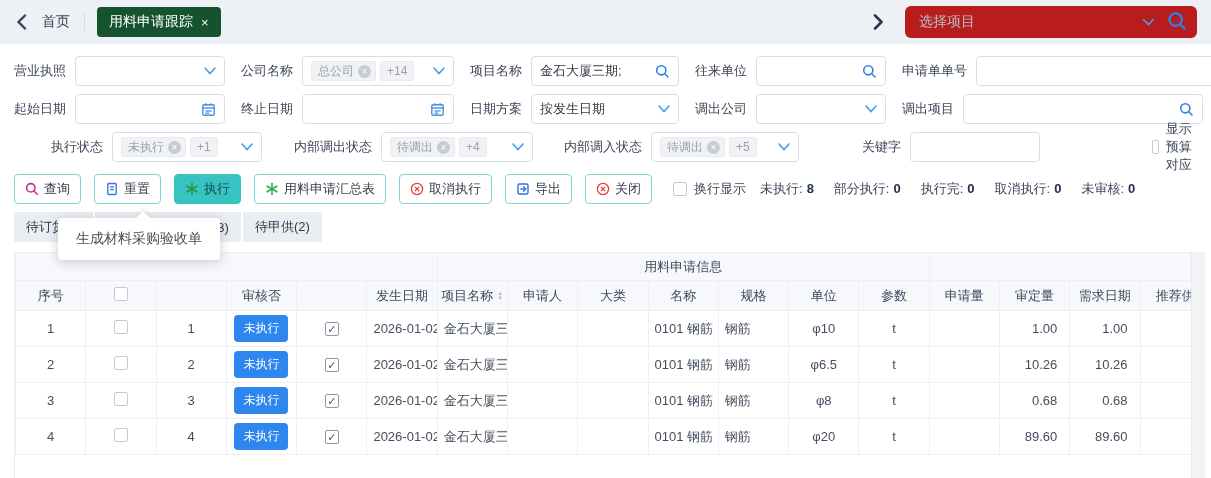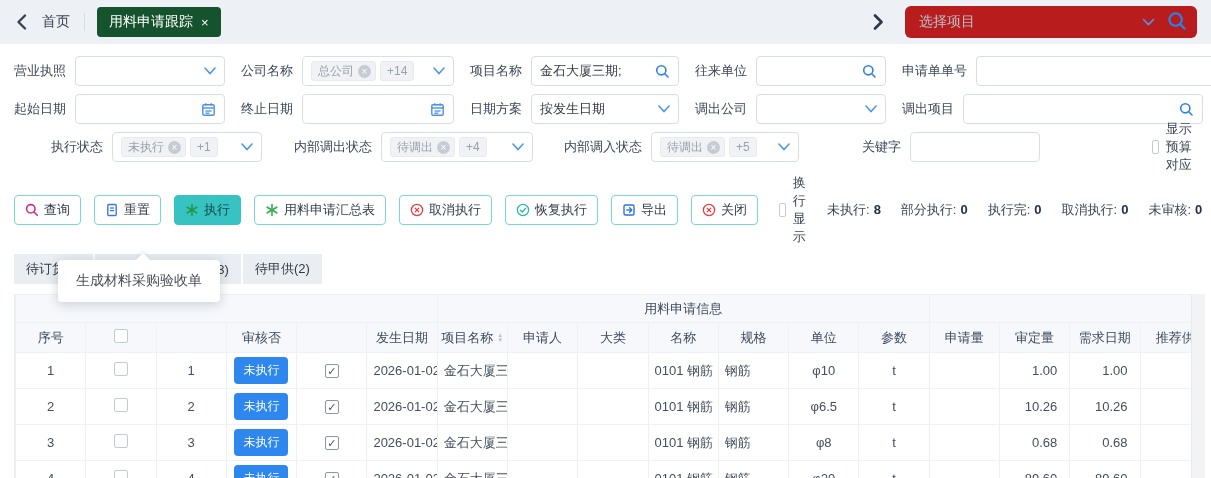--- a/index.html
+++ b/index.html
@@ -350,27 +350,20 @@
       </svg>
     <span>用料申请汇总表</span>
   </button>
   <button class="tbtn">
     <svg width="14" height="14" viewBox="0 0 14 14">
         <circle cx="7" cy="7" r="5.6" fill="none" stroke="#e23d3d" stroke-width="1.3"></circle>
         <line x1="4.9" y1="4.9" x2="9.1" y2="9.1" stroke="#e23d3d" stroke-width="1.3"></line>
         <line x1="9.1" y1="4.9" x2="4.9" y2="9.1" stroke="#e23d3d" stroke-width="1.3"></line>
       </svg>
     <span>取消执行</span>
-  </button>
-  <button class="tbtn">
-    <svg width="14" height="14" viewBox="0 0 14 14">
-        <circle cx="7" cy="7" r="5.6" fill="none" stroke="#2bb8ad" stroke-width="1.3"></circle>
-        <path d="M4.3 7.2 6.2 9 9.7 5.2" fill="none" stroke="#2bb8ad" stroke-width="1.3" stroke-linecap="round" stroke-linejoin="round"></path>
-      </svg>
-    <span>恢复执行</span>
   </button>
   <button class="tbtn">
     <svg width="14" height="14" viewBox="0 0 14 14">
         <rect x="2" y="2" width="10" height="10" rx="1.5" fill="none" stroke="#2f6fe0" stroke-width="1.4"></rect>
         <line x1="4.3" y1="7" x2="9.5" y2="7" stroke="#2f6fe0" stroke-width="1.4"></line>
         <path d="M7.6 4.8 9.8 7 7.6 9.2" fill="none" stroke="#2f6fe0" stroke-width="1.4" stroke-linecap="round" stroke-linejoin="round"></path>
       </svg>
     <span>导出</span>
   </button>
   <button class="tbtn">

